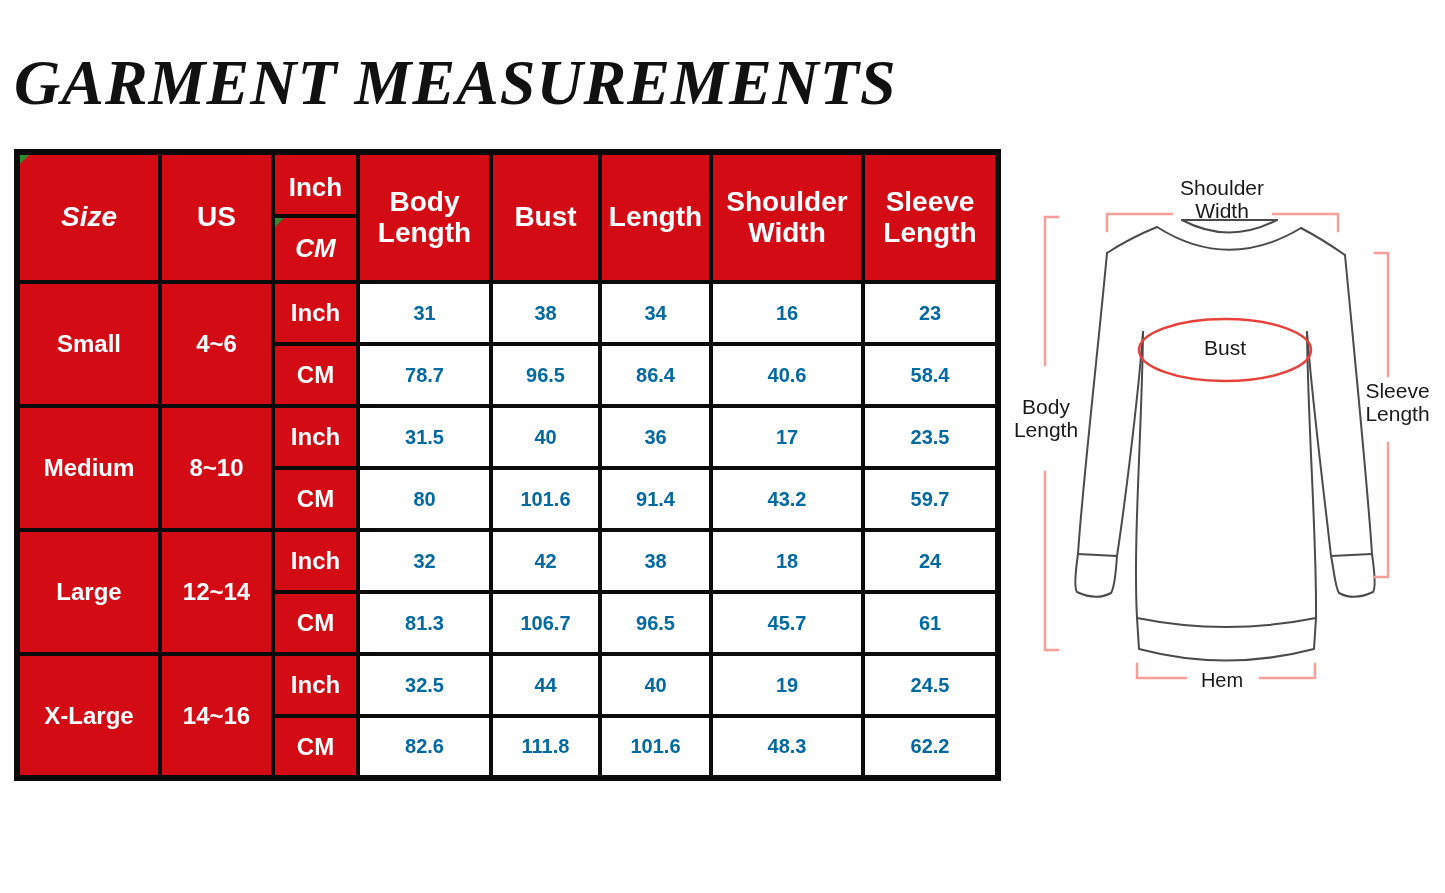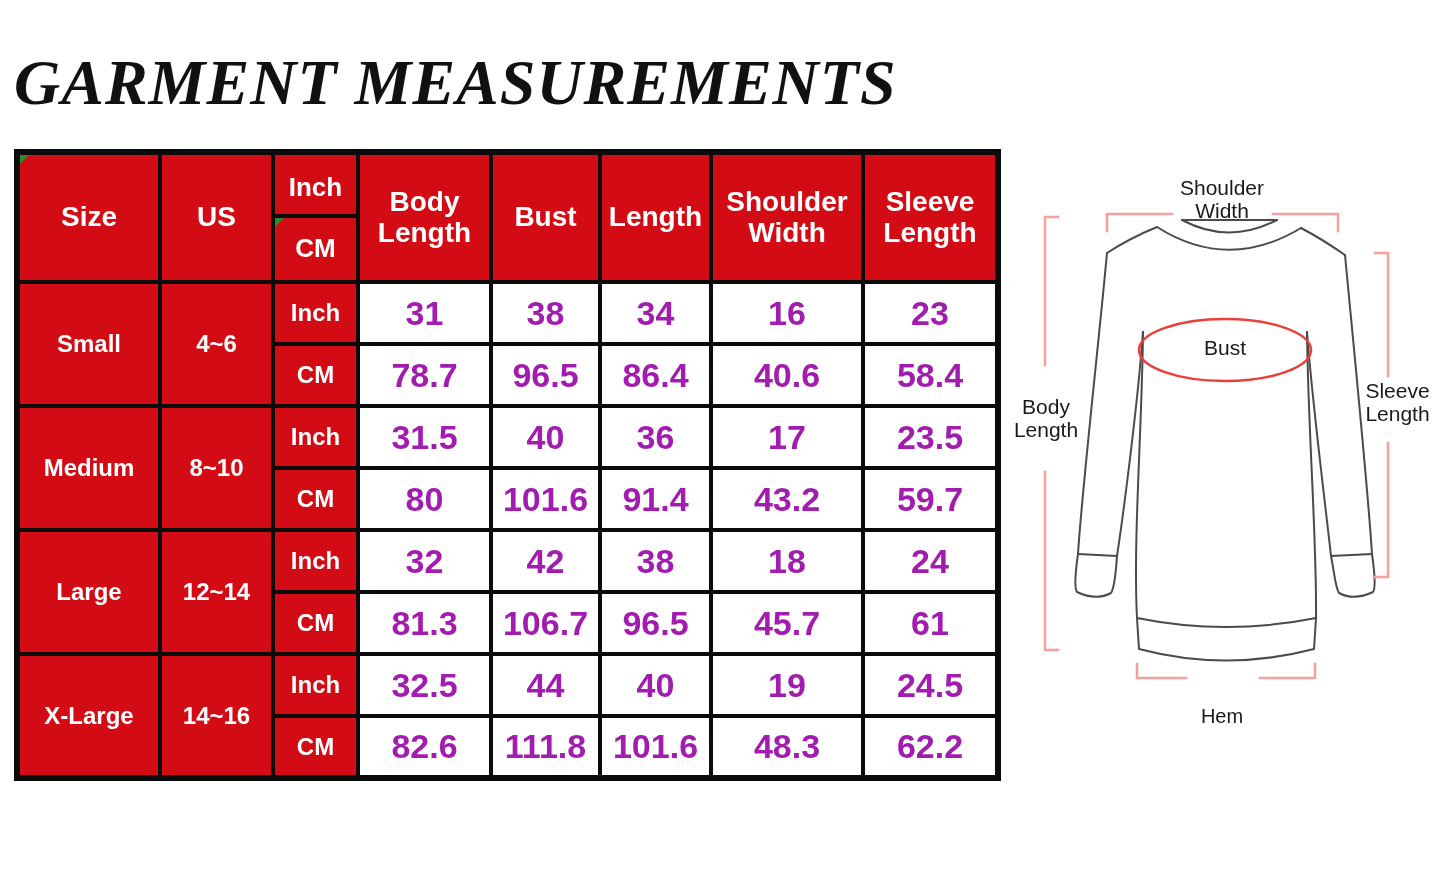--- a/index.html
+++ b/index.html
@@ -40,28 +40,28 @@
   th{
     background:var(--header-red);color:#fff;
     font-size:28px;font-weight:bold;line-height:1.1;
   }
   td.red{
     background:var(--header-red);color:#fff;font-weight:bold;
   }
   td.size-cell{font-size:24px;}
   td.unit-cell{font-size:24px;}
   td.val{
-    background:#fff;color:#a21caf;font-size:34px;font-weight:bold;
+    background:#fff;color:#0369a1;font-size:20px;font-weight:bold;
   }
   th.unit-split{padding:0;}
   .unit-split .half{
     height:61px;line-height:61px;font-size:26px;font-weight:bold;color:#fff;
   }
   .unit-split .half.top{border-bottom:4px solid var(--border-black);}
-  .gmark{position:relative;}
+  .gmark{position:relative;font-style:italic;}
   .gmark::before{
     content:"";position:absolute;top:0;left:0;
     border-top:9px solid var(--green-mark);
     border-right:9px solid transparent;
   }
 
   
   .footnote{
     position:absolute;left:8px;top:789px;
     font-size:23px;color:#000;letter-spacing:.2px;white-space:nowrap;
@@ -74,21 +74,21 @@
   .bracket{stroke:var(--bracket-pink);stroke-width:2.5;fill:none;stroke-linecap:square;}
   .bust-ellipse{stroke:var(--ellipse-red);stroke-width:2.5;fill:none;}
   .dlabel{
     position:absolute;text-align:center;color:#1a1a1a;
     font-size:21px;line-height:23px;font-weight:normal;
   }
   .lbl-shoulder{left:167px;top:26px;width:110px;}
   .lbl-body{left:0px;top:245px;width:92px;}
   .lbl-sleeve{left:350px;top:229px;width:95px;}
   .lbl-bust{left:175px;top:186px;width:100px;}
-  .lbl-hem{left:192px;top:519px;width:60px;font-size:20px;margin-top:36px;}
+  .lbl-hem{left:192px;top:519px;width:60px;font-size:20px;}
 </style>
 </head>
 <body>
 
 <div class="page">
 
   <div class="title">GARMENT MEASUREMENTS</div>
 
   <table class="size-chart">
     <colgroup>

